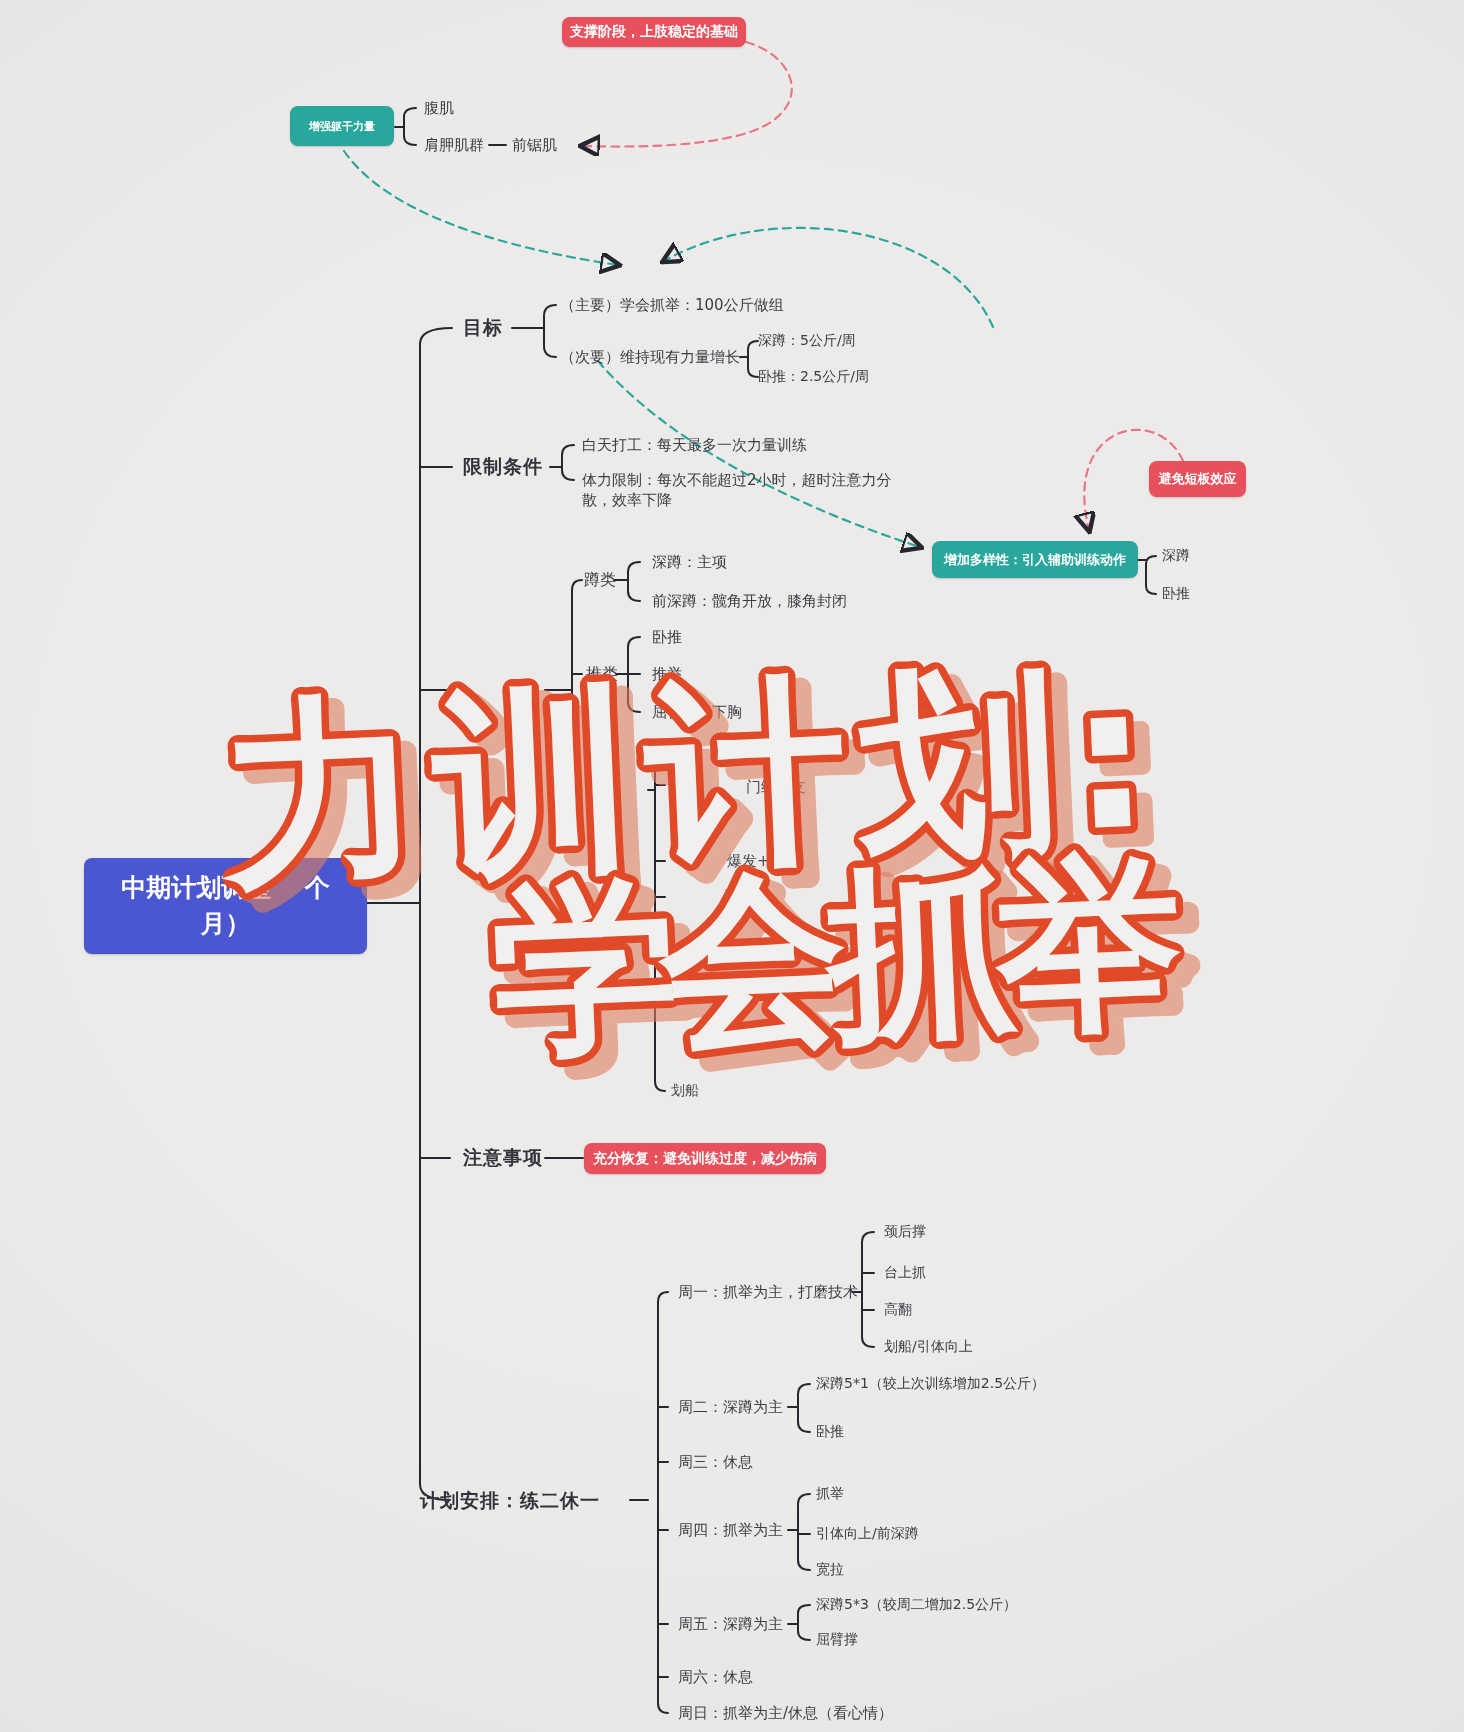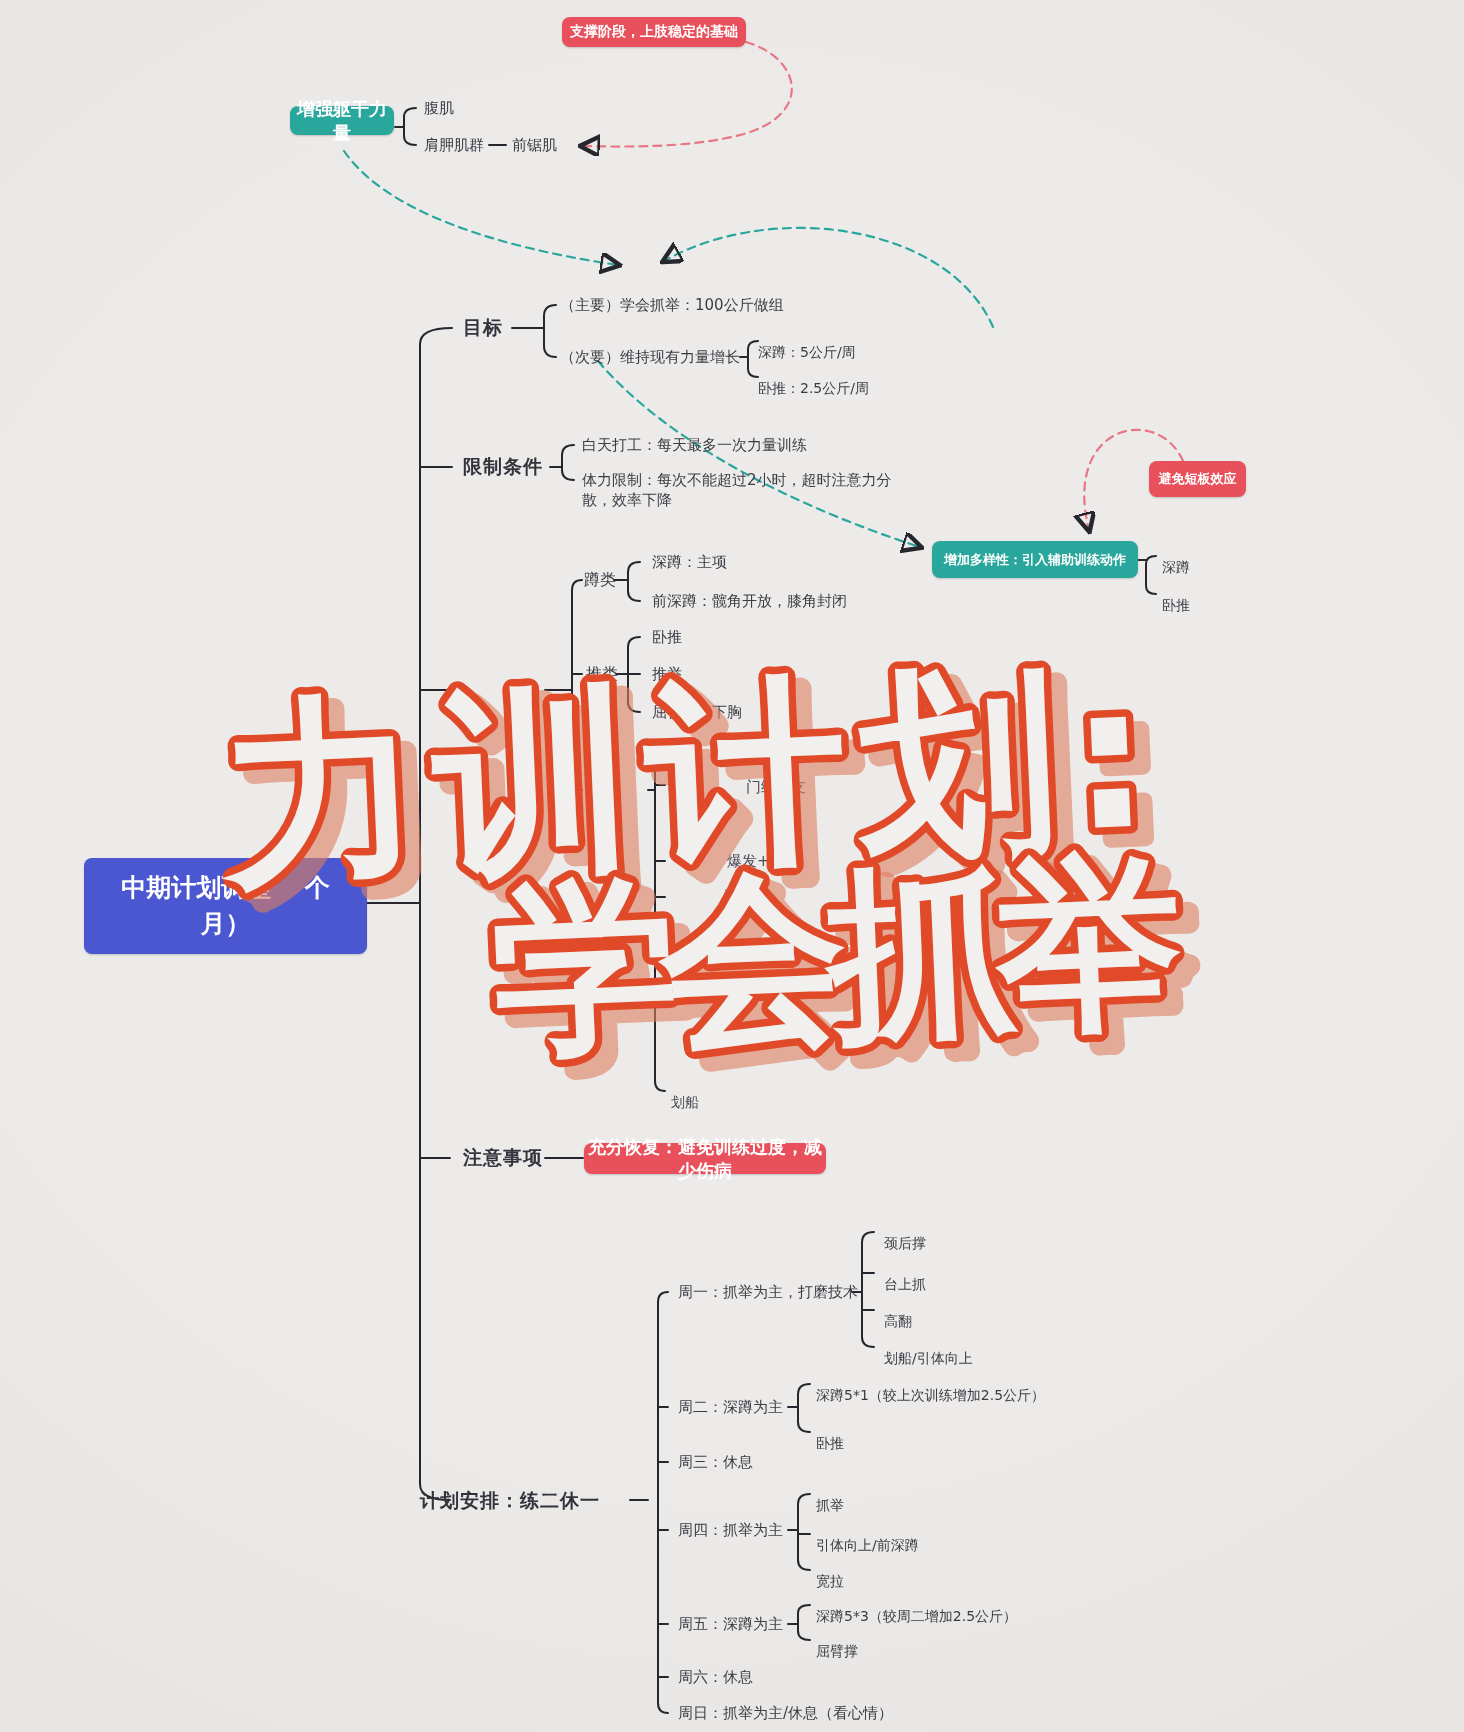--- a/index.html
+++ b/index.html
@@ -14,21 +14,21 @@
   svg{position:absolute;left:0;top:0;}
   .lines path{stroke:#26262e;stroke-width:2;fill:none;stroke-linecap:round;}
   .lines path.dash-teal{stroke:#2aa79d;stroke-width:2.2;stroke-dasharray:8 6;}
   .lines path.dash-red{stroke:#e87684;stroke-width:2.2;stroke-dasharray:8 6;}
   .lbl{
     position:absolute;transform:translateY(-50%);
     white-space:nowrap;color:#3c3c46;font-size:15px;line-height:1.25;
   }
   .lbl-main{font-size:19px;font-weight:700;color:#33333d;letter-spacing:1px;}
   .lbl-sub{font-size:16px;}
-  .lbl-sm{font-size:14px;margin-top:12px;}
+  .lbl-sm{font-size:14px;}
   .lbl-frag{color:#4a4a55;}
   .wrap{white-space:normal;width:312px;font-size:15px;line-height:20px;}
   .node{
     position:absolute;display:flex;align-items:center;justify-content:center;
     color:#fff;font-weight:600;border-radius:8px;text-align:center;
     box-shadow:0 1px 2px rgba(0,0,0,0.18);
   }
   .node-teal{background:#2aa79d;}
   .node-red{background:#e8505c;}
   .node-blue{background:#4a57d0;}
@@ -82,21 +82,21 @@
 
     <path d="M1137,560 L1146,560 M1156,556 Q1146,556 1146,564 L1146,586 Q1146,594 1156,594"></path>
 
     <path class="dash-red" d="M746,42 C802,58 814,116 740,135 C690,148 624,147 582,146" marker-end="url(#arr-red)"></path>
     <path class="dash-teal" d="M344,151 C386,212 496,247 618,265" marker-end="url(#arr-teal)"></path>
     <path class="dash-teal" d="M993,327 C948,224 772,200 664,261" marker-end="url(#arr-teal)"></path>
     <path class="dash-teal" d="M598,361 C666,441 792,506 920,547" marker-end="url(#arr-teal)"></path>
     <path class="dash-red" d="M1183,461 C1158,404 1062,424 1089,530" marker-end="url(#arr-red)"></path>
   </svg>
 
-  <div class="node node-teal" style="left:290px;top:106px;width:104px;height:29px;font-size:18px;">增强躯干力量</div>
+  <div class="node node-teal" style="left:290px;top:106px;width:104px;height:40px;font-size:11px;">增强躯干力量</div>
   <div class="lbl" style="left:424px;top:108px;">腹肌</div>
   <div class="lbl" style="left:424px;top:145px;">肩胛肌群</div>
   <div class="lbl" style="left:512px;top:145px;">前锯肌</div>
   <div class="node node-red" style="left:562px;top:17px;width:184px;height:30px;font-size:14px;">支撑阶段，上肢稳定的基础</div>
 
   <div class="lbl lbl-main" style="left:463px;top:328px;">目标</div>
   <div class="lbl" style="left:560px;top:305px;">（主要）学会抓举：100公斤做组</div>
   <div class="lbl" style="left:560px;top:357px;">（次要）维持现有力量增长</div>
   <div class="lbl lbl-sm" style="left:758px;top:341px;">深蹲：5公斤/周</div>
   <div class="lbl lbl-sm" style="left:758px;top:377px;">卧推：2.5公斤/周</div>
@@ -119,21 +119,21 @@
   <div class="lbl lbl-frag" style="left:723px;top:897px;">门练</div>
   <div class="lbl lbl-frag lbl-sm" style="left:671px;top:1091px;">划船</div>
 
 
   <div class="node node-teal" style="left:932px;top:541px;width:206px;height:37px;font-size:13px;">增加多样性：引入辅助训练动作</div>
   <div class="lbl lbl-sm" style="left:1162px;top:556px;">深蹲</div>
   <div class="lbl lbl-sm" style="left:1162px;top:594px;">卧推</div>
   <div class="node node-red" style="left:1149px;top:461px;width:97px;height:36px;font-size:13px;">避免短板效应</div>
 
   <div class="lbl lbl-main" style="left:463px;top:1158px;">注意事项</div>
-  <div class="node node-red" style="left:584px;top:1143px;width:242px;height:31px;font-size:18px;">充分恢复：避免训练过度，减少伤病</div>
+  <div class="node node-red" style="left:584px;top:1143px;width:242px;height:31px;font-size:14px;">充分恢复：避免训练过度，减少伤病</div>
 
   <div class="lbl lbl-main" style="left:420px;top:1501px;">计划安排：练二休一</div>
 
   <div class="lbl" style="left:678px;top:1292px;">周一：抓举为主，打磨技术</div>
   <div class="lbl lbl-sm" style="left:884px;top:1232px;">颈后撑</div>
   <div class="lbl lbl-sm" style="left:884px;top:1273px;">台上抓</div>
   <div class="lbl lbl-sm" style="left:884px;top:1310px;">高翻</div>
   <div class="lbl lbl-sm" style="left:884px;top:1347px;">划船/引体向上</div>
 
   <div class="lbl" style="left:678px;top:1407px;">周二：深蹲为主</div>

